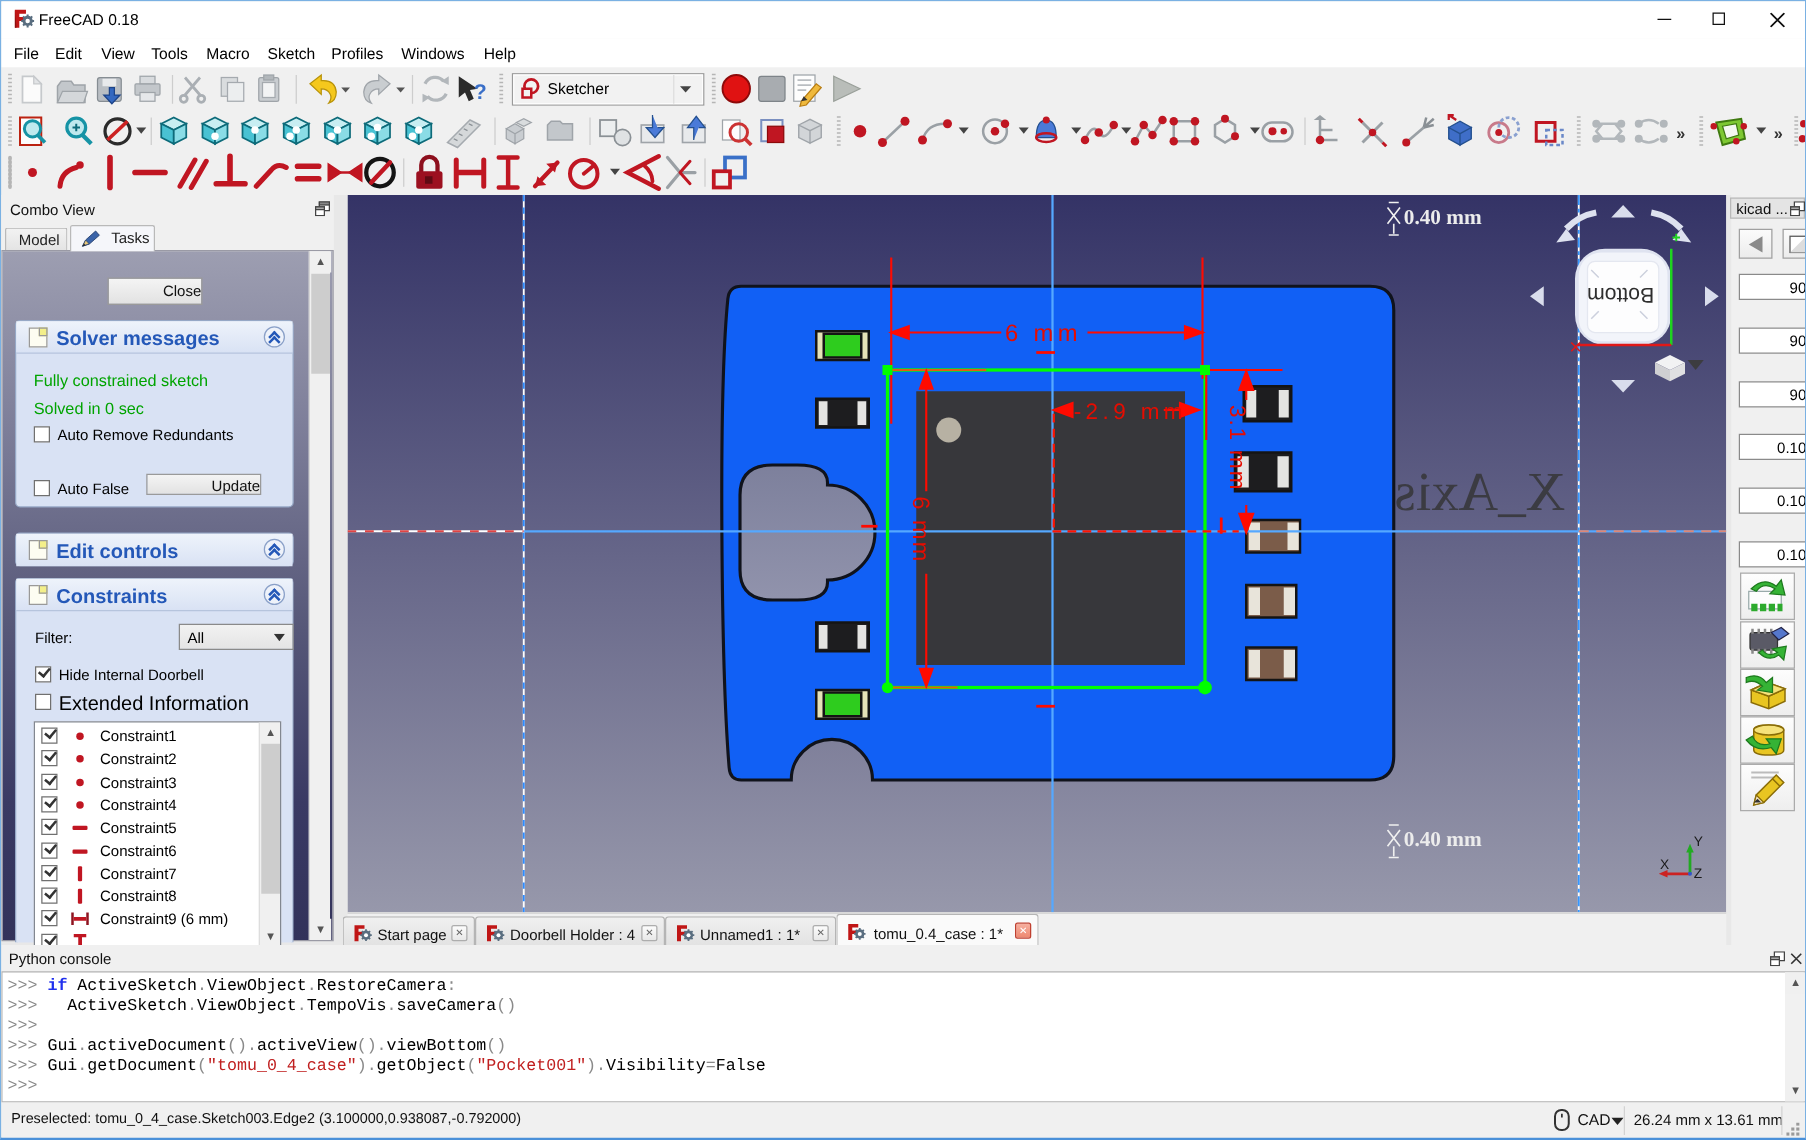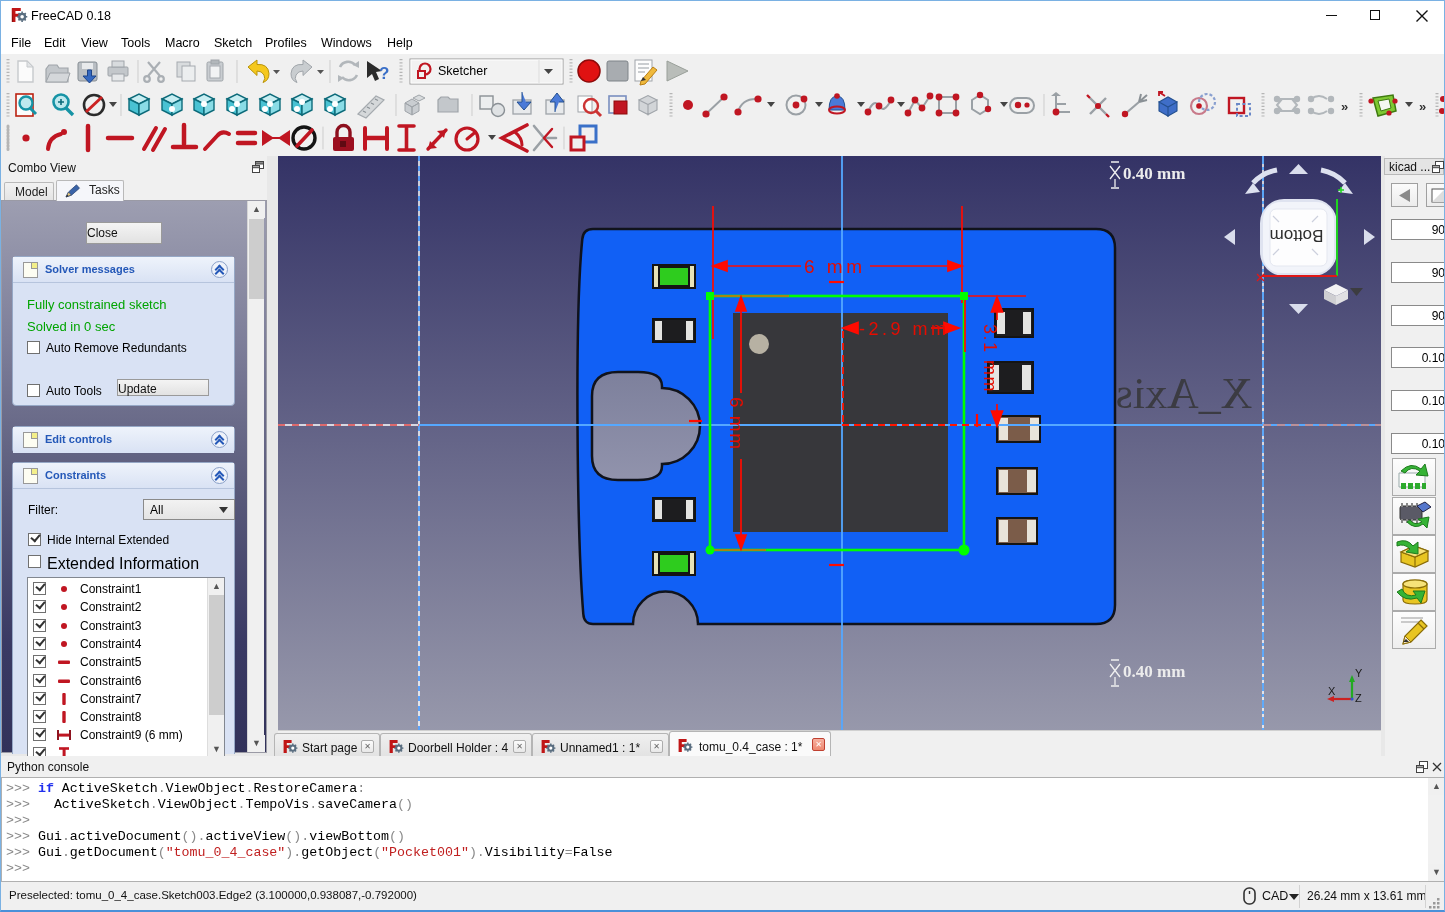--- a/index.html
+++ b/index.html
@@ -13,30 +13,30 @@
 #combo{left:0;top:0;width:266px;height:597px;background:#f0f0f0}
 #combotitle{left:0;top:0;width:266px;height:24px;background:#f0f0f0;font-size:12px;color:#111}
 #combotabs{left:0;top:24px;width:266px;height:21px;background:#f0f0f0}
 .ctab{position:absolute;top:2px;height:19px;border:1px solid #b9b9b9;border-bottom:none;border-radius:2px 2px 0 0;background:linear-gradient(#f2f2f2,#e3e3e3);padding:2px 10px;color:#222}
 .ctab.active{background:#f5f6fa;top:0;height:21px;z-index:3}
 #combobody{left:0;top:44px;width:266px;height:553px;background:linear-gradient(180deg,#9d9eb1 0%,#7e7f9a 25%,#565778 55%,#3a3a64 80%,#32325a 100%);border:1px solid #9a9aa5}
 #comboscroll{right:3px;top:45px;width:17px;height:551px;background:#f0f0f0;border-left:1px solid #d5d5d5}
 .sbtn{position:absolute;left:0;width:17px;height:17px;background:#f0f0f0;color:#555;font-size:9px;text-align:center;line-height:17px}
 .panelbox{position:absolute;left:10px;width:223px;background:#d9e2f4;border:1px solid #96a8c6;border-radius:4px}
 .pbhead{position:relative;height:26px;border-bottom:1px solid #b6c4dd;background:linear-gradient(#eef3fb,#d9e2f4)}
-.pbtitle{position:absolute;left:32px;top:6px;font-weight:bold;color:#2458b8;font-size:11px}
+.pbtitle{position:absolute;left:32px;top:6px;font-weight:bold;color:#2458b8;font-size:16px}
 .noteicon{position:absolute;left:10px;top:5px;width:15px;height:16px;background:#fdfdf2;border:1px solid #999}
 .noteicon:after{content:"";position:absolute;right:-1px;top:-1px;width:5px;height:5px;background:#f3ef8a;border:1px solid #999}
 .chev{position:absolute;right:6px;top:4px;width:17px;height:17px;border:1px solid #8aa0c8;border-radius:9px;background:#eef2fa}
 .chev:before{content:"";position:absolute;left:4px;top:4px;width:5px;height:5px;border-left:2px solid #2458b8;border-top:2px solid #2458b8;transform:rotate(45deg)}
 .chev:after{content:"";position:absolute;left:4px;top:8px;width:5px;height:5px;border-left:2px solid #2458b8;border-top:2px solid #2458b8;transform:rotate(45deg)}
 .grntxt{color:#00a400;font-size:13px}
 .cb{position:absolute;width:13px;height:13px;background:#fff;border:1px solid #707070}
 .cb.checked:after{content:"";position:absolute;left:2px;top:0px;width:7px;height:4px;border-left:2px solid #333;border-bottom:2px solid #333;transform:rotate(-50deg)}
-.btn{position:absolute;background:linear-gradient(#f4f4f4,#e2e2e2);border:1px solid #9a9a9a;text-align:left;color:#111;font-size:12px}
+.btn{position:absolute;background:linear-gradient(#f4f4f4,#e2e2e2);border:1px solid #9a9a9a;text-align:right;color:#111;font-size:12px}
 #rightpanel{left:1384px;top:0;width:61px;height:600px;background:#f0f0f0}
 .rpfield{position:absolute;left:6px;width:58px;height:21px;background:#fff;border:1px solid #8a8a8a;text-align:right;padding:3px 3px 0 0;font-size:12px;color:#000}
 .rpbtn{position:absolute;left:7px;width:44px;height:38px;background:linear-gradient(#fdfdfd,#eee);border:1px solid #ababab}
 #tabbar{left:277px;top:574px;width:1103px;height:26px;background:#f0f0f0;border-top:1px solid #d0d0d0}
 .dtab{position:absolute;top:2px;height:24px;border:1px solid #b5b5b5;border-bottom:none;border-radius:3px 3px 0 0;background:linear-gradient(#f0f0f0,#e2e2e2);color:#111;font-size:12px}
 .dtab.active{background:#fafafa;top:0;height:26px}
 .fcic{position:absolute;left:7px;top:5px;width:16px;height:15px}
 .tclose{position:absolute;right:5px;top:6px;width:13px;height:13px;background:linear-gradient(#fcfcfc,#e8e8e8);border:1px solid #adadad;border-radius:2px;font-size:8px;line-height:12px;text-align:center;color:#666}
 .tclose.red{background:linear-gradient(#f6b0a0,#ee8870);border-color:#c04030;color:#fff}
 #pyconsole{left:0;top:755px;width:1445px;height:126px;background:#f0f0f0}
@@ -336,21 +336,21 @@
     <div class="pbhead">
             <span class="noteicon"></span>
             <span class="pbtitle">Solver messages</span>
             <span class="chev"></span>
           </div>
     <div class="abs grntxt" style="left:14px;top:40px">Fully constrained sketch</div>
     <div class="abs grntxt" style="left:14px;top:62px">Solved in 0 sec</div>
     <span class="cb" style="left:14px;top:84px"></span>
           <span class="abs" style="left:33px;top:84px;font-size:12px">Auto Remove Redundants</span>
     <span class="cb" style="left:14px;top:127px"></span>
-          <span class="abs" style="left:33px;top:127px;font-size:12px">Auto Tools</span>
+          <span class="abs" style="left:33px;top:127px;font-size:12px">Auto False</span>
     <div class="btn" style="left:104px;top:122px;width:92px;height:17px;line-height:19px">Update</div>
    </div>
    <div class="panelbox" style="top:225px;height:27px">
     <div class="pbhead" style="border-bottom:none">
             <span class="noteicon"></span>
             <span class="pbtitle">Edit controls</span>
             <span class="chev"></span>
           </div>
    </div>
    <div class="panelbox" style="top:261px;height:292px;border-bottom:none;border-radius:4px 4px 0 0">
@@ -359,21 +359,21 @@
             <span class="pbtitle">Constraints</span>
             <span class="chev"></span>
           </div>
     <span class="abs" style="left:15px;top:40px;font-size:12px">Filter:</span>
     <div class="abs" style="left:130px;top:36px;width:92px;height:21px;background:linear-gradient(#f2f2f2,#e4e4e4);border:1px solid #8a8a8a;padding:3px 0 0 6px">All
      <svg class="abs" style="right:6px;top:7px" width="9" height="6">
               <path d="M0 0h9L4.5 6z" fill="#333"></path>
             </svg>
     </div>
     <span class="cb checked" style="left:15px;top:70px"></span>
-          <span class="abs" style="left:34px;top:70px;font-size:12px">Hide Internal Extended</span>
+          <span class="abs" style="left:34px;top:70px;font-size:12px">Hide Internal Doorbell</span>
     <span class="cb" style="left:15px;top:92px"></span>
           <span class="abs" style="left:34px;top:92px;font-size:16px">Extended Information</span>
     <div class="abs" style="left:14px;top:114px;width:198px;height:182px;background:#fff;border:1px solid #828790;overflow:hidden" id="conslist">
             <div style="position:absolute;left:0;top:2px;width:100%;height:18px">
               <span class="cb checked" style="left:5px;top:2px"></span>
               <svg style="position:absolute;left:28px;top:1px" width="16" height="16">
                 <circle cx="8" cy="8" r="3" fill="#c01622"></circle>
               </svg>
               <span style="position:absolute;left:52px;top:2px;font-size:12px">Constraint1</span>
             </div>

